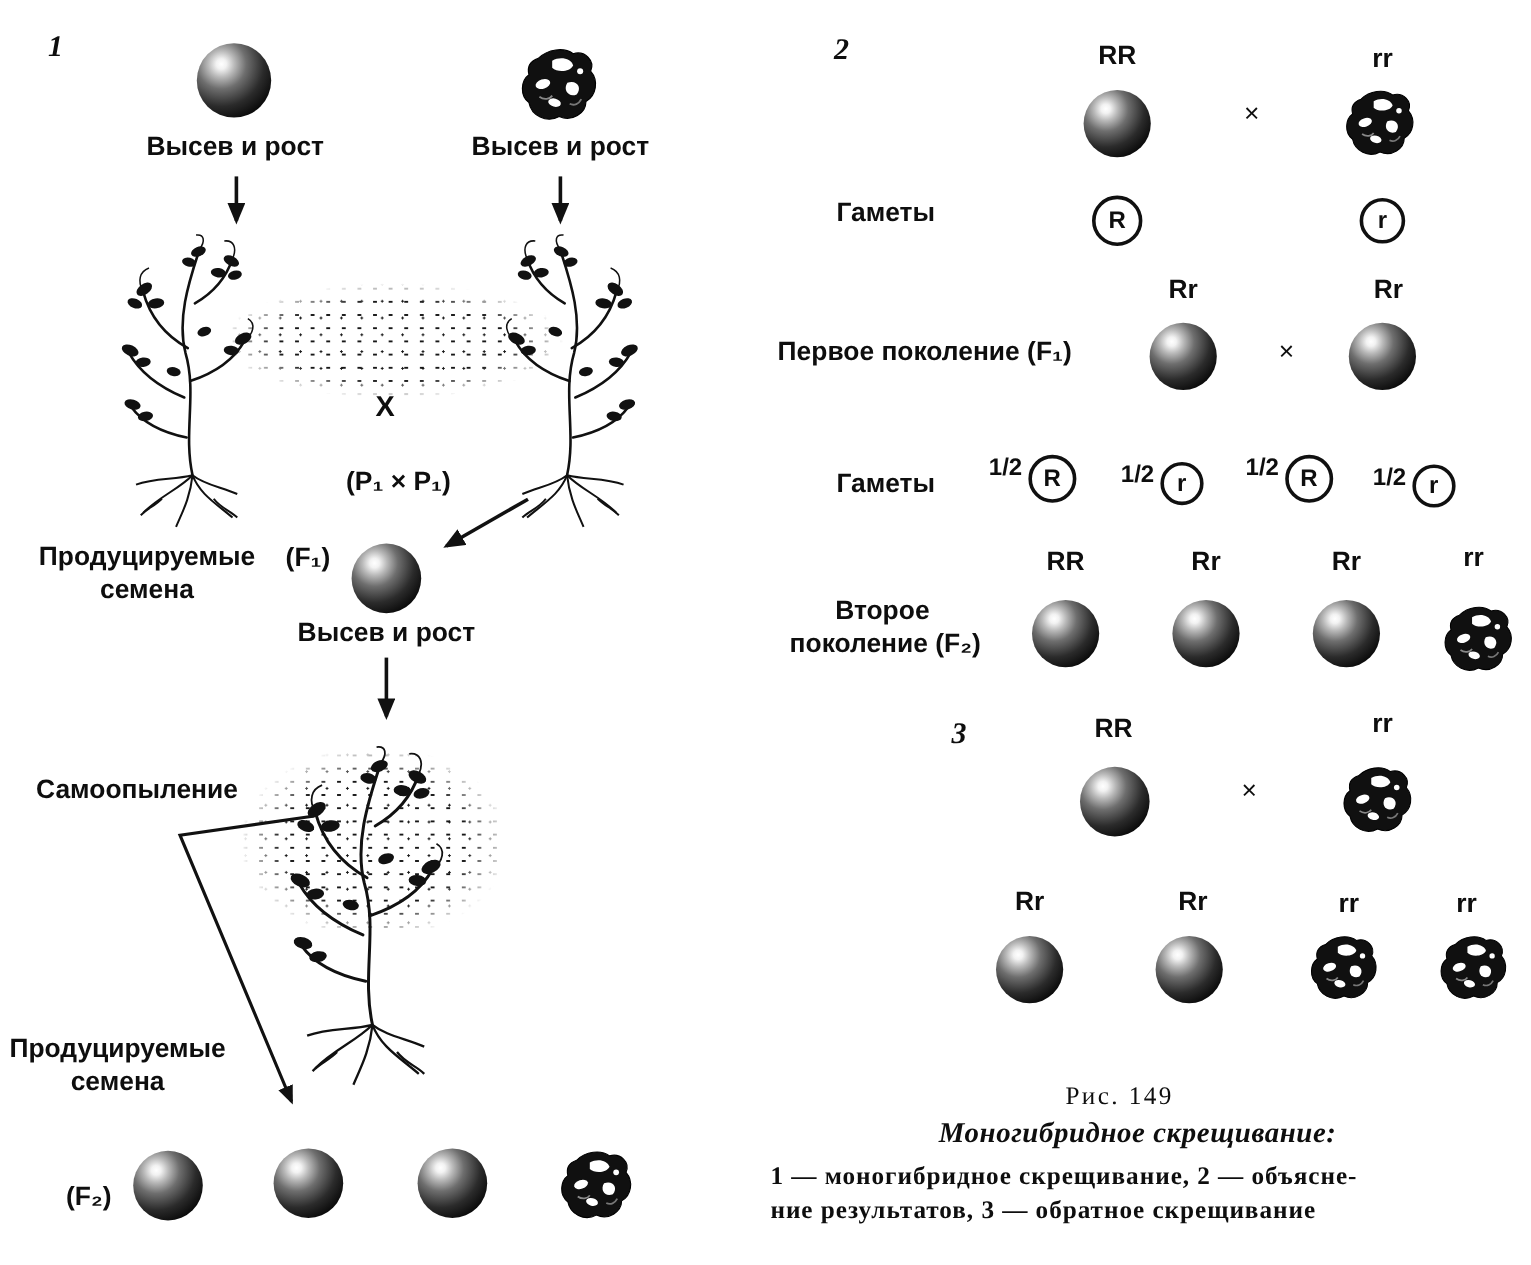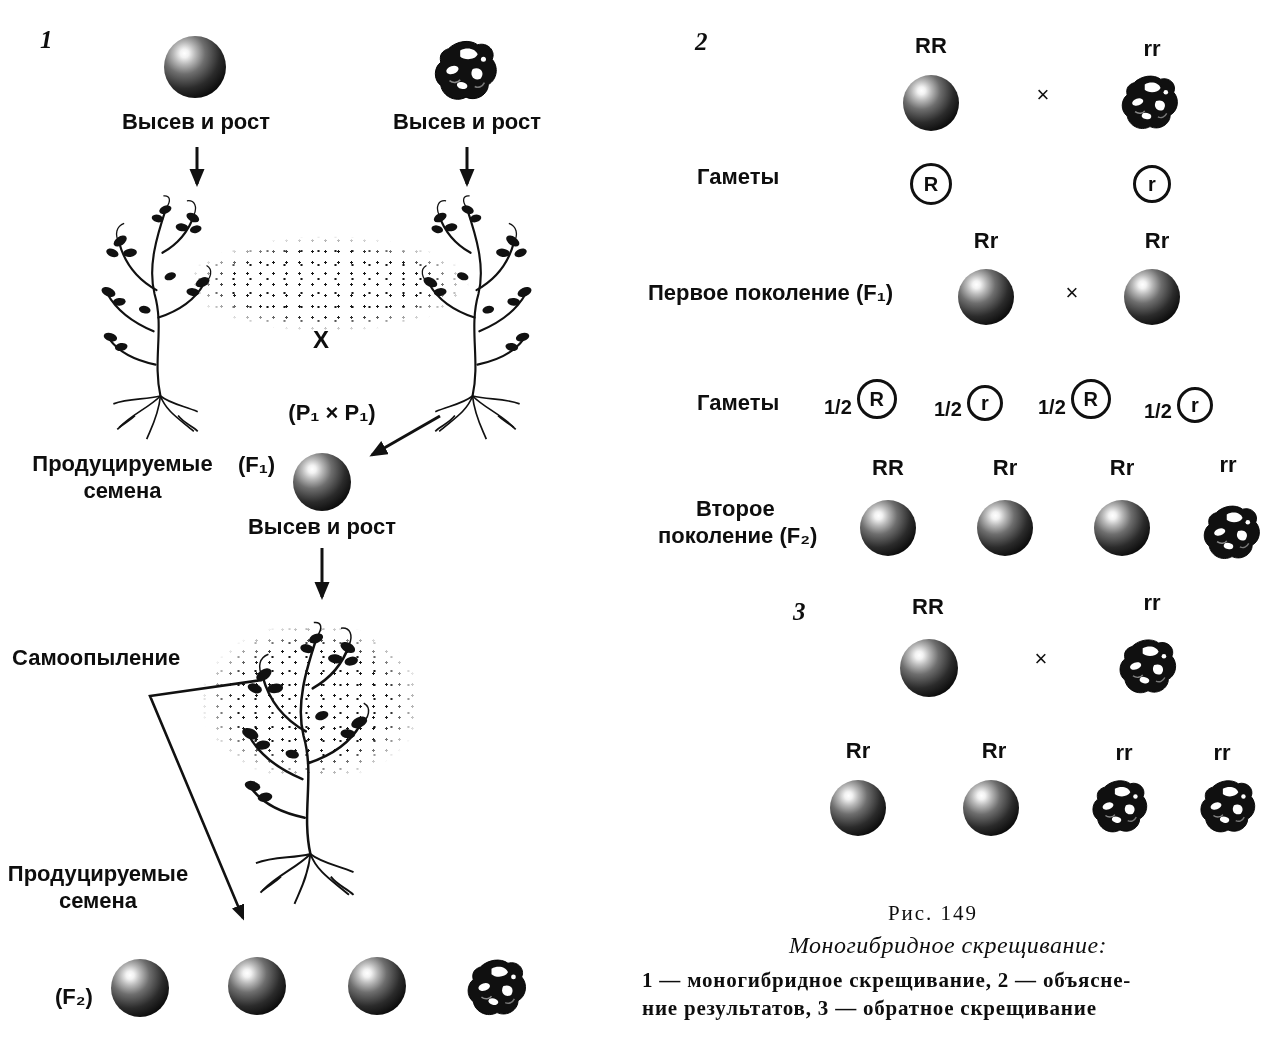--- a/index.html
+++ b/index.html
@@ -10,21 +10,21 @@
   .cx{transform:translateX(-50%)}
   .label{font-weight:700;font-size:22px;white-space:nowrap}
   .label-block{text-align:center;font-weight:700;font-size:22px;line-height:27px}
   .panel-num{font-family:"Liberation Serif",serif;font-style:italic;font-weight:700;font-size:25px}
   .geno{font-weight:700;font-size:22px;white-space:nowrap}
   .times{font-weight:400;font-size:22px}
   .seed{border-radius:50%;
         background:radial-gradient(circle at 33% 28%, #ffffff 0%, #f2f2f2 7%, #b9b9b9 18%, #6e6e6e 34%, #2b2b2b 58%, #050505 82%);}
   .gamete{display:flex;align-items:center;justify-content:center;border:3px solid #101010;
           border-radius:50%;background:#fff;font-weight:700;font-size:20px}
-  .frac{display:inline-flex;align-items:flex-end;gap:5px;font-weight:700;font-size:20px;white-space:nowrap}
+  .frac{display:inline-flex;align-items:flex-start;gap:5px;font-weight:700;font-size:20px;white-space:nowrap}
   .dots{background-image:radial-gradient(#161616 1.3px,transparent 1.45px),
                          radial-gradient(#161616 1.1px,transparent 1.25px);
         background-size:13px 11px,17px 14px;background-position:0 0,7px 6px;
         -webkit-mask-image:radial-gradient(ellipse 50% 50% at 50% 50%,#000 55%,transparent 80%);
         mask-image:radial-gradient(ellipse 50% 50% at 50% 50%,#000 55%,transparent 80%);}
   .mirror{transform:scaleX(-1)}
   .caption-serif{font-family:"Liberation Serif",serif;white-space:nowrap}
   section{position:absolute;inset:0;pointer-events:none}
 </style>
 </head>
@@ -118,37 +118,37 @@
 
     <div class="abs dots" style="left:150px;top:224px;width:355px;height:120px"></div>
     <svg class="abs" style="left:55px;top:192px" width="205" height="255">
         <use href="#sym-plant"></use>
       </svg>
     <svg class="abs mirror" style="left:378px;top:192px" width="195" height="255">
         <use href="#sym-plant"></use>
       </svg>
 
     <div class="abs label cx" style="left:321px;top:326px;font-size:24px">X</div>
-    <div class="abs label cx" style="left:332px;top:400px">(P₁ × P₁)</div>
+    <div class="abs label cx" style="left:332px;top:388px">(P₁ × P₁)</div>
 
     <div class="abs label-block" style="left:20px;top:450px;width:205px">
       <div>Продуцируемые</div>
       <div>семена</div>
     </div>
     <div class="abs label" style="left:238px;top:452px">(F₁)</div>
     <div class="abs seed" style="left:293px;top:453px;width:58px;height:58px"></div>
 
     <div class="abs label cx" style="left:322px;top:514px">Высев и рост</div>
 
     <div class="abs dots" style="left:172px;top:602px;width:280px;height:200px"></div>
     <svg class="abs" style="left:192px;top:618px" width="230" height="295">
         <use href="#sym-plant"></use>
       </svg>
 
-    <div class="abs label" style="left:12px;top:645px">Самоопыление</div>
+    <div class="abs label" style="left:30px;top:645px">Самоопыление</div>
 
     <div class="abs label-block" style="left:0px;top:860px;width:196px">
       <div>Продуцируемые</div>
       <div>семена</div>
     </div>
     <div class="abs label" style="left:55px;top:984px">(F₂)</div>
 
     <div class="abs seed" style="left:111px;top:959px;width:58px;height:58px"></div>
     <div class="abs seed" style="left:228px;top:957px;width:58px;height:58px"></div>
     <div class="abs seed" style="left:348px;top:957px;width:58px;height:58px"></div>
@@ -234,18 +234,18 @@
     <svg class="abs" style="left:1090px;top:777px" width="60" height="58">
         <use href="#sym-wrinkled"></use>
       </svg>
     <svg class="abs" style="left:1198px;top:777px" width="60" height="58">
         <use href="#sym-wrinkled"></use>
       </svg>
   </section>
 
   <section>
     <div class="abs caption-serif cx" style="left:933px;top:901px;font-size:21px;letter-spacing:2px">Рис. 149</div>
-    <div class="abs caption-serif cx" style="left:948px;top:932px;font-size:24px;font-weight:400;font-style:italic;letter-spacing:0.5px">Моногибридное скрещивание:</div>
+    <div class="abs caption-serif cx" style="left:948px;top:932px;font-size:24px;font-weight:700;font-style:italic;letter-spacing:0.5px">Моногибридное скрещивание:</div>
     <div class="abs caption-serif" style="left:642px;top:968px;font-size:21px;font-weight:700;letter-spacing:0.8px">1 — моногибридное скрещивание, 2 — объясне-</div>
     <div class="abs caption-serif" style="left:642px;top:996px;font-size:21px;font-weight:700;letter-spacing:0.8px">ние результатов, 3 — обратное скрещивание</div>
   </section>
 
 </div>
 
 </body></html>

